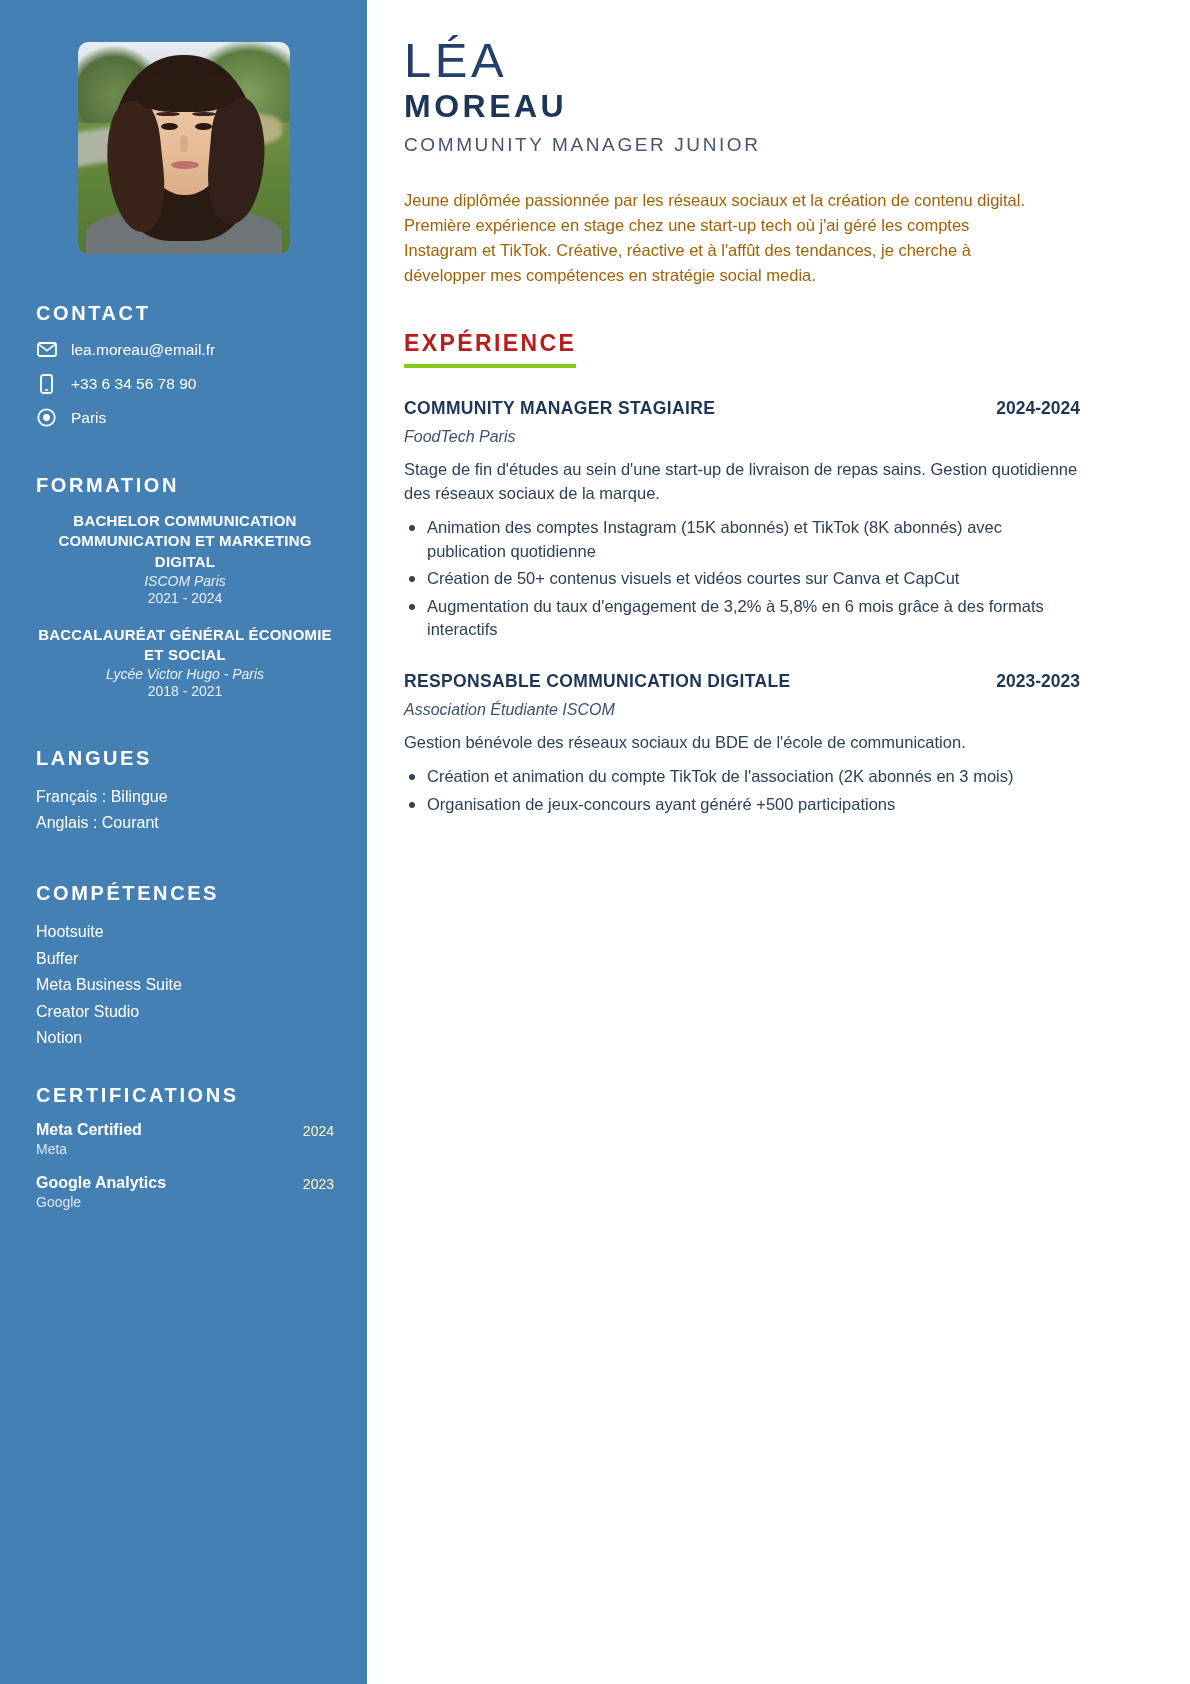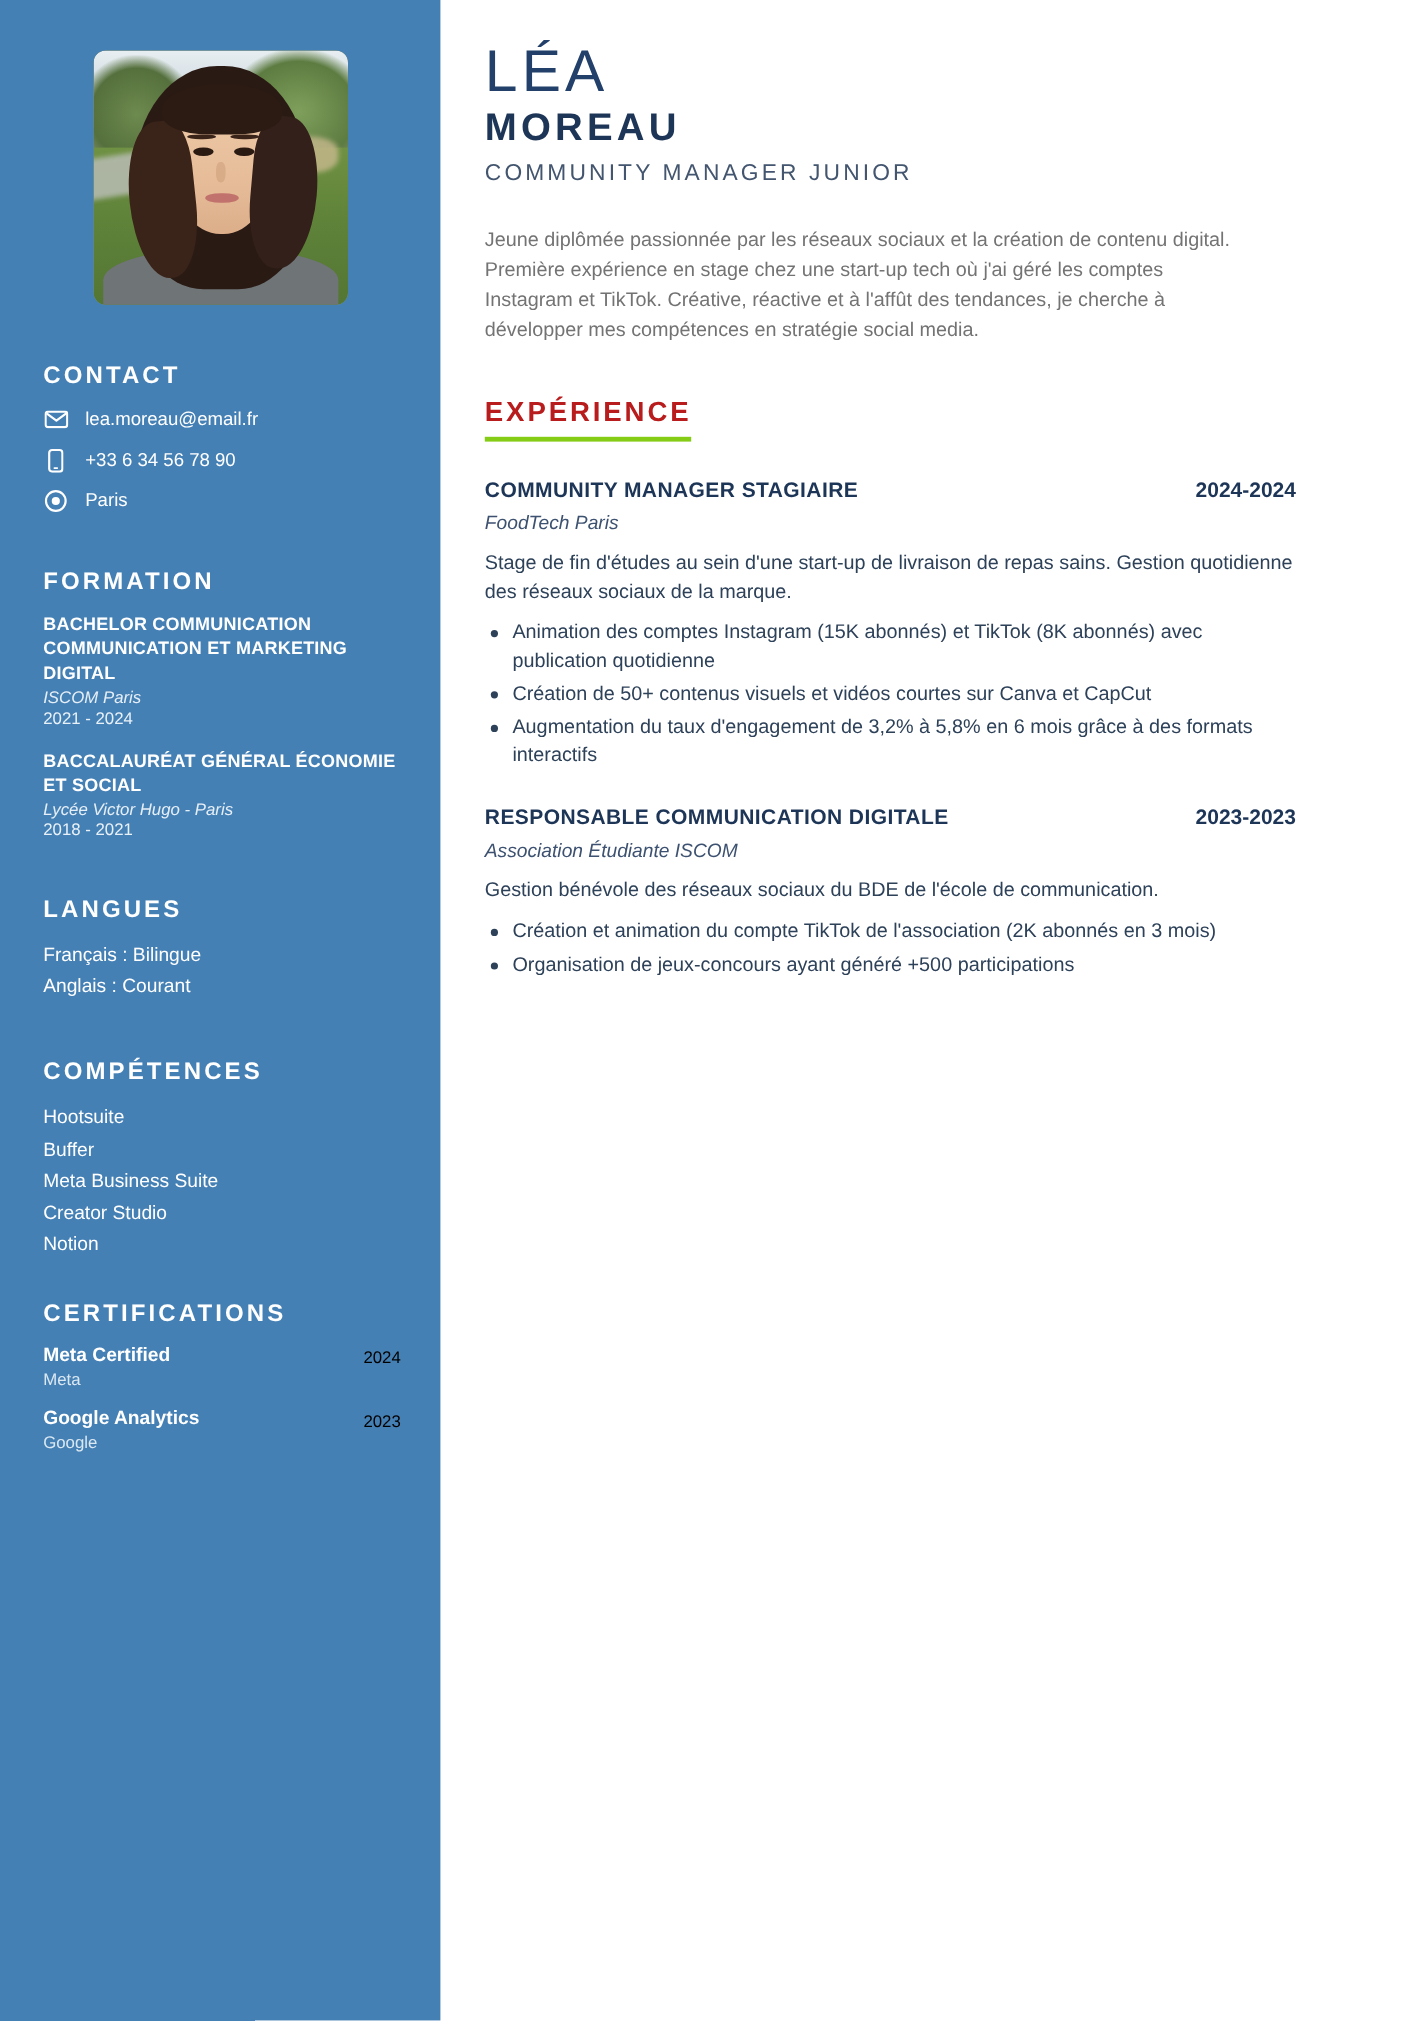--- a/index.html
+++ b/index.html
@@ -101,21 +101,21 @@
     display: flex;
     align-items: center;
     gap: 14px;
     margin-bottom: 13px;
     font-size: 15.5px;
     color: #ffffff;
   }
   .ci { width: 21px; height: 21px; flex: 0 0 21px; display:flex; align-items:center; justify-content:center; }
   .ci svg { display: block; }
 
-  .edu-block { margin-bottom: 19px; }
+  .edu-block { margin-bottom: 19px; text-align: center; }
   .edu-deg {
     font-size: 15px;
     font-weight: 700;
     line-height: 1.35;
     letter-spacing: .2px;
   }
   .edu-school {
     font-size: 14px;
     font-style: italic;
     color: #e6eff7;
@@ -126,21 +126,21 @@
     color: #e9f1f8;
     margin-top: 1px;
   }
 
   .lang-line { font-size: 16px; line-height: 1.62; }
   .skill-line { font-size: 16px; line-height: 1.66; }
 
   .cert-block { margin-bottom: 17px; }
   .cert-top { display: flex; justify-content: space-between; align-items: flex-end; }
   .cert-name { font-size: 16px; font-weight: 700; }
-  .cert-year { font-size: 14px; color: #000000; }
+  .cert-year { font-size: 14px; color: #fef9c3; }
   .cert-org { font-size: 14px; color: #dbe8f2; margin-top: 2px; }
 
   
   .main {
     flex: 1;
     padding: 35px 110px 0 37px;
     color: #20395e;
   }
 
   .name-first {
@@ -163,21 +163,21 @@
     font-weight: 400;
     letter-spacing: 2.6px;
     color: #44566f;
     margin-top: 10px;
   }
 
   .summary {
     margin-top: 32px;
     font-size: 16.5px;
     line-height: 1.52;
-    color: #737373;
+    color: #a16207;
     max-width: 640px;
   }
 
   .exp-heading {
     margin-top: 42px;
     display: inline-block;
     font-size: 23px;
     font-weight: 700;
     letter-spacing: 2.4px;
     color: #b91c1c;

